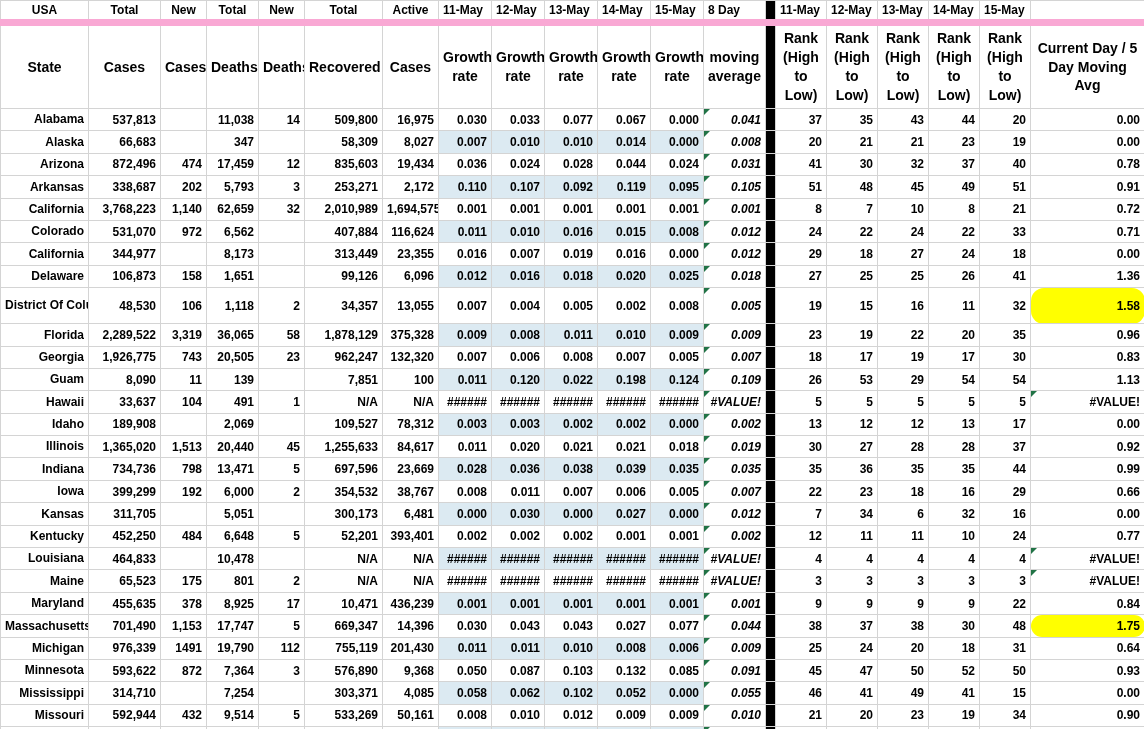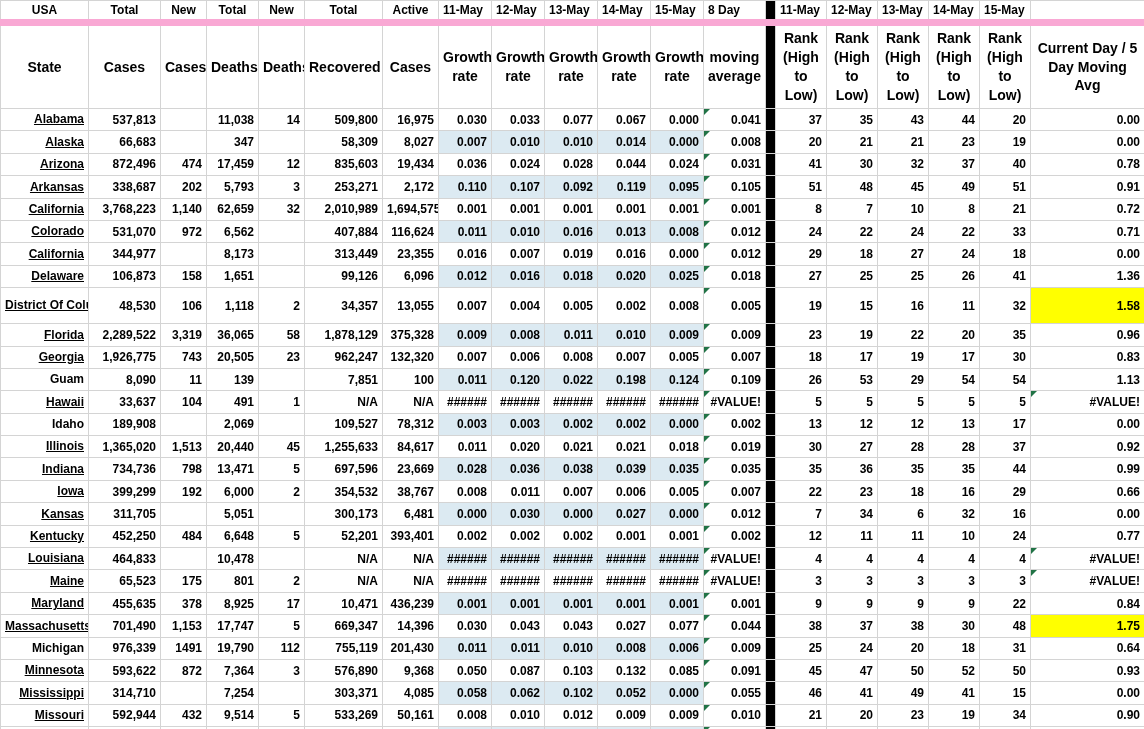--- a/index.html
+++ b/index.html
@@ -55,44 +55,44 @@
   tr.drow.tall td { height: 36px; }
 
   td.state {
     text-align: left;
     padding-left: 3px;
     white-space: normal;
     line-height: 1.22;
     font-size: 12.5px;
   }
   td.state span.lnk {
-    text-decoration: underline;
   }
   td.state span.plain { text-decoration: none; margin-top: 46px; }
 
   
   td.gr { text-align: right; font-weight: normal; font-size: 12px; }
   td.gr.shade { background: #dceaf2; }
   td.avg {
     text-align: right;
     font-weight: normal;
     position: relative;
     font-size: 12px;
+    font-style: italic;
   }
   td.avg .cmt {
     position: absolute;
     left: 0;
     top: 0;
     width: 0; height: 0;
     border-top: 6px solid #217346;
     border-right: 6px solid transparent;
   }
   td.rank { text-align: right; font-weight: normal; font-size: 12px;}
   td.cda  { text-align: center; font-weight: normal; font-size: 12px; position: relative; }
-  td.cda.hl { background: #ffff00; }
+  td.cda.hl { background: #ffff00; border-radius: 13px; }
   td.cda .cmt {
     position: absolute;
     left: 0; top: 0;
     width: 0; height: 0;
     border-top: 6px solid #217346;
     border-right: 6px solid transparent;
   }
 
   
   td.divider, th.divider {
@@ -294,21 +294,21 @@
         <td class="state"><span class="lnk">Colorado</span></td>
         <td class="">531,070</td>
         <td class="">972</td>
         <td class="">6,562</td>
         <td class=""></td>
         <td class="">407,884</td>
         <td class="">116,624</td>
         <td class="gr shade">0.011</td>
         <td class="gr shade">0.010</td>
         <td class="gr shade">0.016</td>
-        <td class="gr shade">0.013</td>
+        <td class="gr shade">0.015</td>
         <td class="gr shade">0.008</td>
         <td class="avg shade"><span class="cmt"></span>0.012</td>
         <td class="divider"></td>
         <td class="rank">24</td>
         <td class="rank">22</td>
         <td class="rank">24</td>
         <td class="rank">22</td>
         <td class="rank">33</td>
         <td class="cda">0.71</td>
       </tr>

